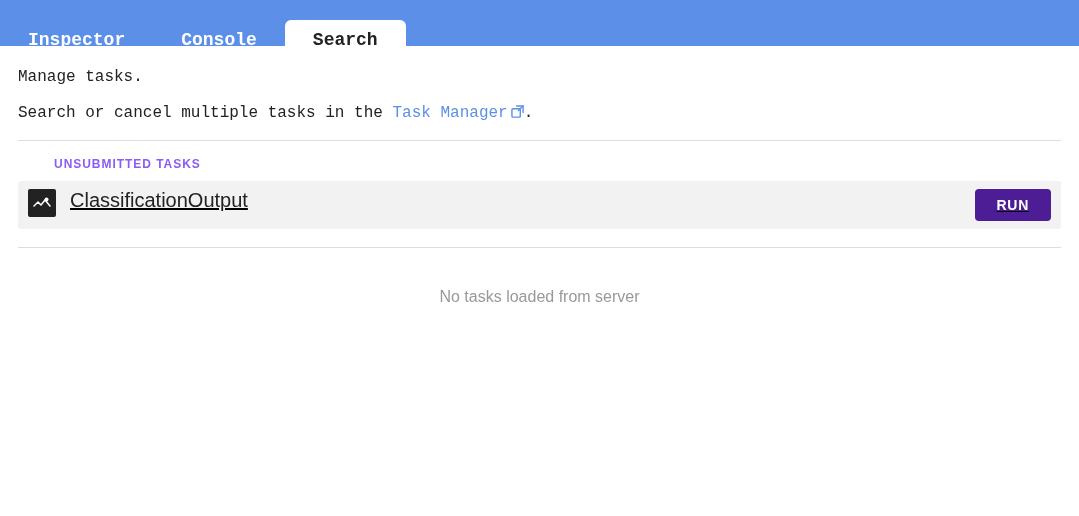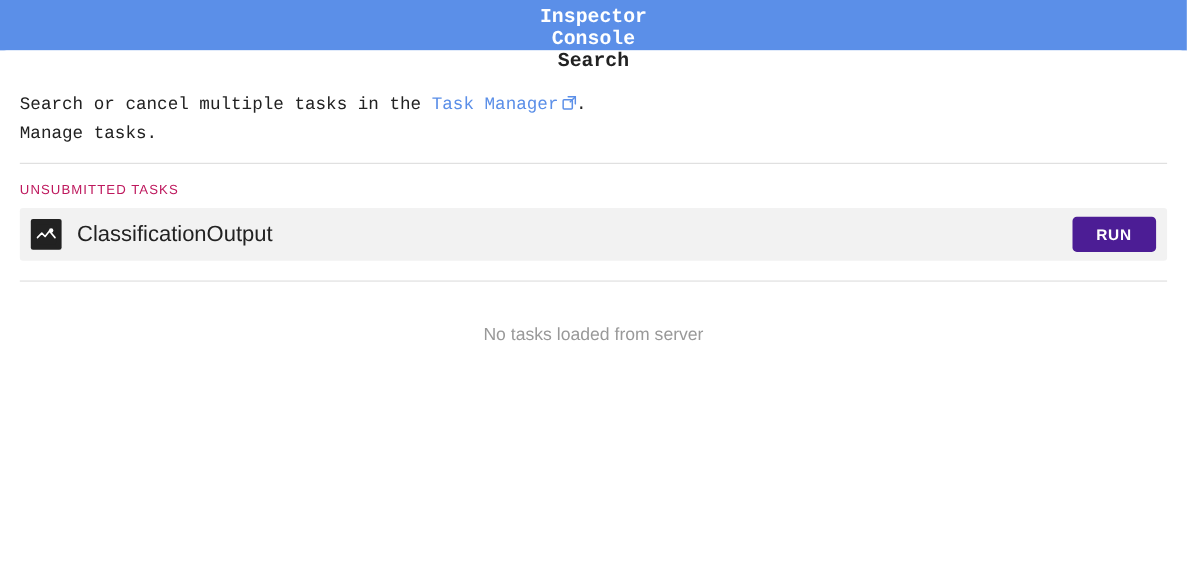--- a/index.html
+++ b/index.html
@@ -14,22 +14,21 @@
       width: 1079px;
       height: 516px;
       overflow: hidden;
     }
 
     .tab-bar {
       display: flex;
       align-items: stretch;
       background: #5b8fe8;
       height: 46px;
-      padding-top: 6px;
-      flex-direction: column;
+      padding-top: 20px;
     }
 
     .tab {
       display: flex;
       align-items: center;
       justify-content: center;
       padding: 0 28px;
       font-size: 18px;
       font-weight: bold;
       cursor: pointer;
@@ -63,34 +62,36 @@
 
     .divider {
       border: none;
       border-top: 1px solid #ddd;
       margin: 18px 0 16px 0;
     }
 
     .section-label {
       font-family: Arial, sans-serif;
       font-size: 12px;
-      font-weight: normal;
-      color: #be185d;
+      font-weight: bold;
+      color: #8b5cf6;
       letter-spacing: 0.08em;
       margin-bottom: 10px;
       text-transform: uppercase;
+      margin-left: 36px;
     }
 
     .task-row {
       display: flex;
-      align-items: center;
+      align-items: flex-start;
       background: #f2f2f2;
       border-radius: 3px;
       padding: 8px 10px;
       margin-bottom: 12px;
+      text-decoration: underline;
     }
 
     .task-icon {
       width: 28px;
       height: 28px;
       background: #222;
       border-radius: 2px;
       display: flex;
       align-items: center;
       justify-content: center;
@@ -150,29 +151,29 @@
   </div>
   <div class="tab">
     <span>Console</span>
   </div>
   <div class="tab active">
     <span>Search</span>
   </div>
 </div>
 
 <div class="content">
+  <p class="description-line">
+    <span>Manage tasks.</span>
+  </p>
   <p class="description-line" style="margin-top:18px;">
     <span>Search or cancel multiple tasks in the </span><a href="#"><span>Task Manager</span><svg class="ext-link-icon" viewBox="0 0 14 14" fill="none" xmlns="http://www.w3.org/2000/svg">
           <rect x="1" y="4" width="9" height="9" rx="1" stroke="#5b8fe8" stroke-width="1.5" fill="none"></rect>
           <path d="M6 1h7v7" stroke="#5b8fe8" stroke-width="1.5" stroke-linecap="round" stroke-linejoin="round"></path>
           <line x1="8" y1="6" x2="13" y2="1" stroke="#5b8fe8" stroke-width="1.5" stroke-linecap="round"></line>
         </svg></a><span>.</span>
-  </p>
-  <p class="description-line">
-    <span>Manage tasks.</span>
   </p>
 
   <hr class="divider">
 
   <div class="section-label">
     <span>UNSUBMITTED TASKS</span>
   </div>
 
   <div class="task-row">
     <div class="task-icon">

